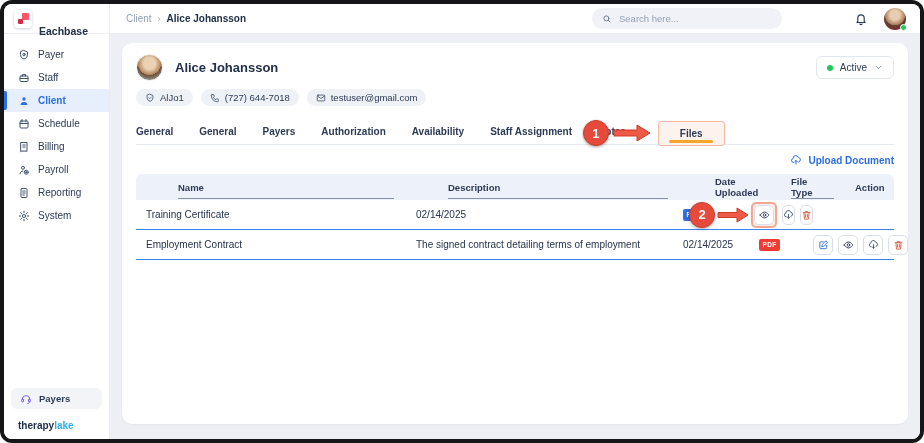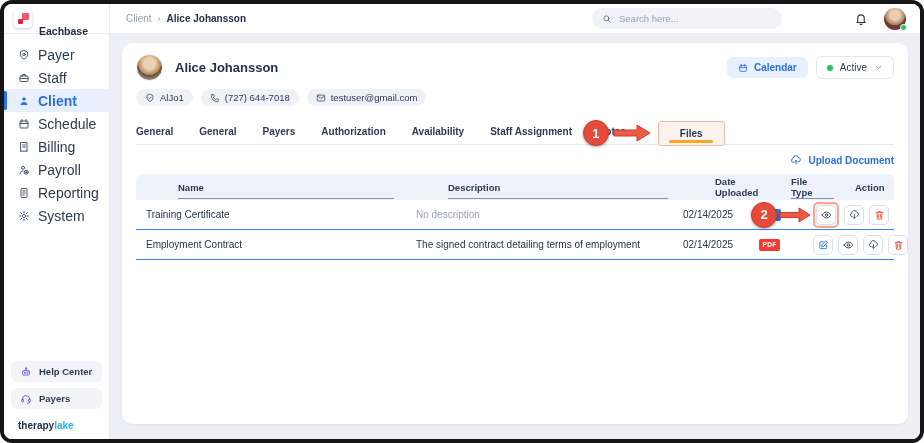--- a/index.html
+++ b/index.html
@@ -9,21 +9,21 @@
 
   
   .sidebar { position:absolute; left:0; top:0; bottom:0; width:106px; background:#fff; border-right:1px solid #e9edf3; display:flex; flex-direction:column; }
   .brand-row { height:30px; border-bottom:1px solid #e9edf3; display:flex; align-items:center; gap:7px; padding-left:10px; flex:0 0 auto; }
   .brand-box { width:18px; height:18px; border-radius:4px; background:#fff; box-shadow:0 1px 3px rgba(40,60,120,.25); position:relative; }
   .brand-box i { position:absolute; border-radius:1px; }
   .brand-box .p1 { width:7px; height:7px; right:3px; top:3px; background:#f4566a; }
   .brand-box .p2 { width:5px; height:5px; left:4px; bottom:4px; background:#d92945; }
   .brand-name { font-size:10.5px; font-weight:bold; color:#22304a;margin-top:24px; }
   .nav { padding-top:9px; flex:1 1 auto; }
-  .nav-item { height:23px; display:flex; align-items:center; gap:8px; padding-left:14px; font-size:14px; color:#2c3a55; cursor:pointer; position:relative; }
+  .nav-item { height:23px; display:flex; align-items:center; gap:8px; padding-left:14px; font-size:10px; color:#2c3a55; cursor:pointer; position:relative; }
   .nav-item .ic { color:#44546f; }
   .nav-item.active { background:#e7effc; color:#2b6fe4; font-weight:bold; }
   .nav-item.active .ic { color:#2b6fe4; }
   .nav-item.active::before { content:''; position:absolute; left:0; top:2px; bottom:2px; width:3px; background:#2b6fe4; border-radius:0 2px 2px 0; }
   .side-bottom { flex:0 0 auto; padding:0 7px 6px; }
   .pill-btn { height:21px; background:#f3f4f8; border-radius:6px; display:flex; align-items:center; gap:7px; padding-left:9px; margin-bottom:6px; font-size:9.5px; font-weight:bold; color:#2c3a55; cursor:pointer; }
   .pill-btn .ic { color:#7b5cf0; }
   .tlogo { padding:5px 0 2px 7px; font-size:10px; font-weight:bold; }
   .tlogo .t1 { color:#22304a; } .tlogo .t2 { color:#29b2ef; }
 
@@ -189,32 +189,20 @@
                 <path d="M12 2.5v3M12 18.5v3M2.5 12h3M18.5 12h3M5.3 5.3l2.1 2.1M16.6 16.6l2.1 2.1M18.7 5.3l-2.1 2.1M7.4 16.6l-2.1 2.1"></path>
               </svg>
             </span>
         <span>System</span>
       </div>
     </div>
     <div class="side-bottom">
       <div class="pill-btn">
         <span class="ic">
               <svg viewBox="0 0 24 24">
-                <rect x="5" y="9" width="14" height="9" rx="3"></rect>
-                <circle cx="9.5" cy="13.5" r="1" fill="currentColor"></circle>
-                <circle cx="14.5" cy="13.5" r="1" fill="currentColor"></circle>
-                <path d="M12 9V6"></path>
-                <circle cx="12" cy="4.5" r="1.3"></circle>
-              </svg>
-            </span>
-        <span>Help Center</span>
-      </div>
-      <div class="pill-btn">
-        <span class="ic">
-              <svg viewBox="0 0 24 24">
                 <path d="M4.5 13a7.5 7.5 0 0 1 15 0"></path>
                 <rect x="3.5" y="12" width="3.6" height="6" rx="1.8"></rect>
                 <rect x="16.9" y="12" width="3.6" height="6" rx="1.8"></rect>
                 <path d="M19.5 18c0 1.8-2 2.8-4 2.8"></path>
               </svg>
             </span>
         <span>Payers</span>
       </div>
       <div class="tlogo"><span class="t1">therapy</span><span class="t2">lake</span></div>
     </div>
@@ -247,29 +235,20 @@
         </div>
   </div>
 
   <div class="content">
     <div class="card">
 
       <div class="profile-row">
         <div class="pavatar"></div>
         <div class="pname">Alice Johansson</div>
         <div class="profile-actions">
-          <div class="btn-cal">
-            <span class="ic sm">
-                  <svg viewBox="0 0 24 24">
-                    <rect x="4" y="6" width="16" height="14" rx="2"></rect>
-                    <path d="M8 3v5M16 3v5M4 11h16"></path>
-                  </svg>
-                </span>
-            <span>Calendar</span>
-          </div>
           <div class="dd-status">
             <span class="gdot"></span>
             <span>Active</span>
             <span class="ic xs">
                   <svg viewBox="0 0 24 24">
                     <path d="M6 9l6 6 6-6"></path>
                   </svg>
                 </span>
           </div>
         </div>
@@ -340,21 +319,20 @@
         <div class="t-grid t-head">
           <span class="th u u1">Name</span>
           <span class="th u u2">Description</span>
           <span class="th">Date Uploaded</span>
           <span class="th u u4">File Type</span>
           <span class="th" style="padding-left:10px">Action</span>
         </div>
 
         <div class="t-grid t-row">
           <span>Training Certificate</span>
-          <span class="desc-muted">No description</span>
           <span>02/14/2025</span>
           <span><span class="ftag blue">PNG</span></span>
           <span class="actions">
             <span class="hl-eye">
               <span class="anno-circle c2pos">2</span>
               <span class="anno-arrow a2pos">
                 <svg width="32" height="18" viewBox="0 0 32 18">
                       <path d="M1 6.5h19V2l11 7-11 7v-4.5H1z" fill="#ed5a45" stroke="#cf3a2b" stroke-width="1"></path>
                     </svg>
               </span>

